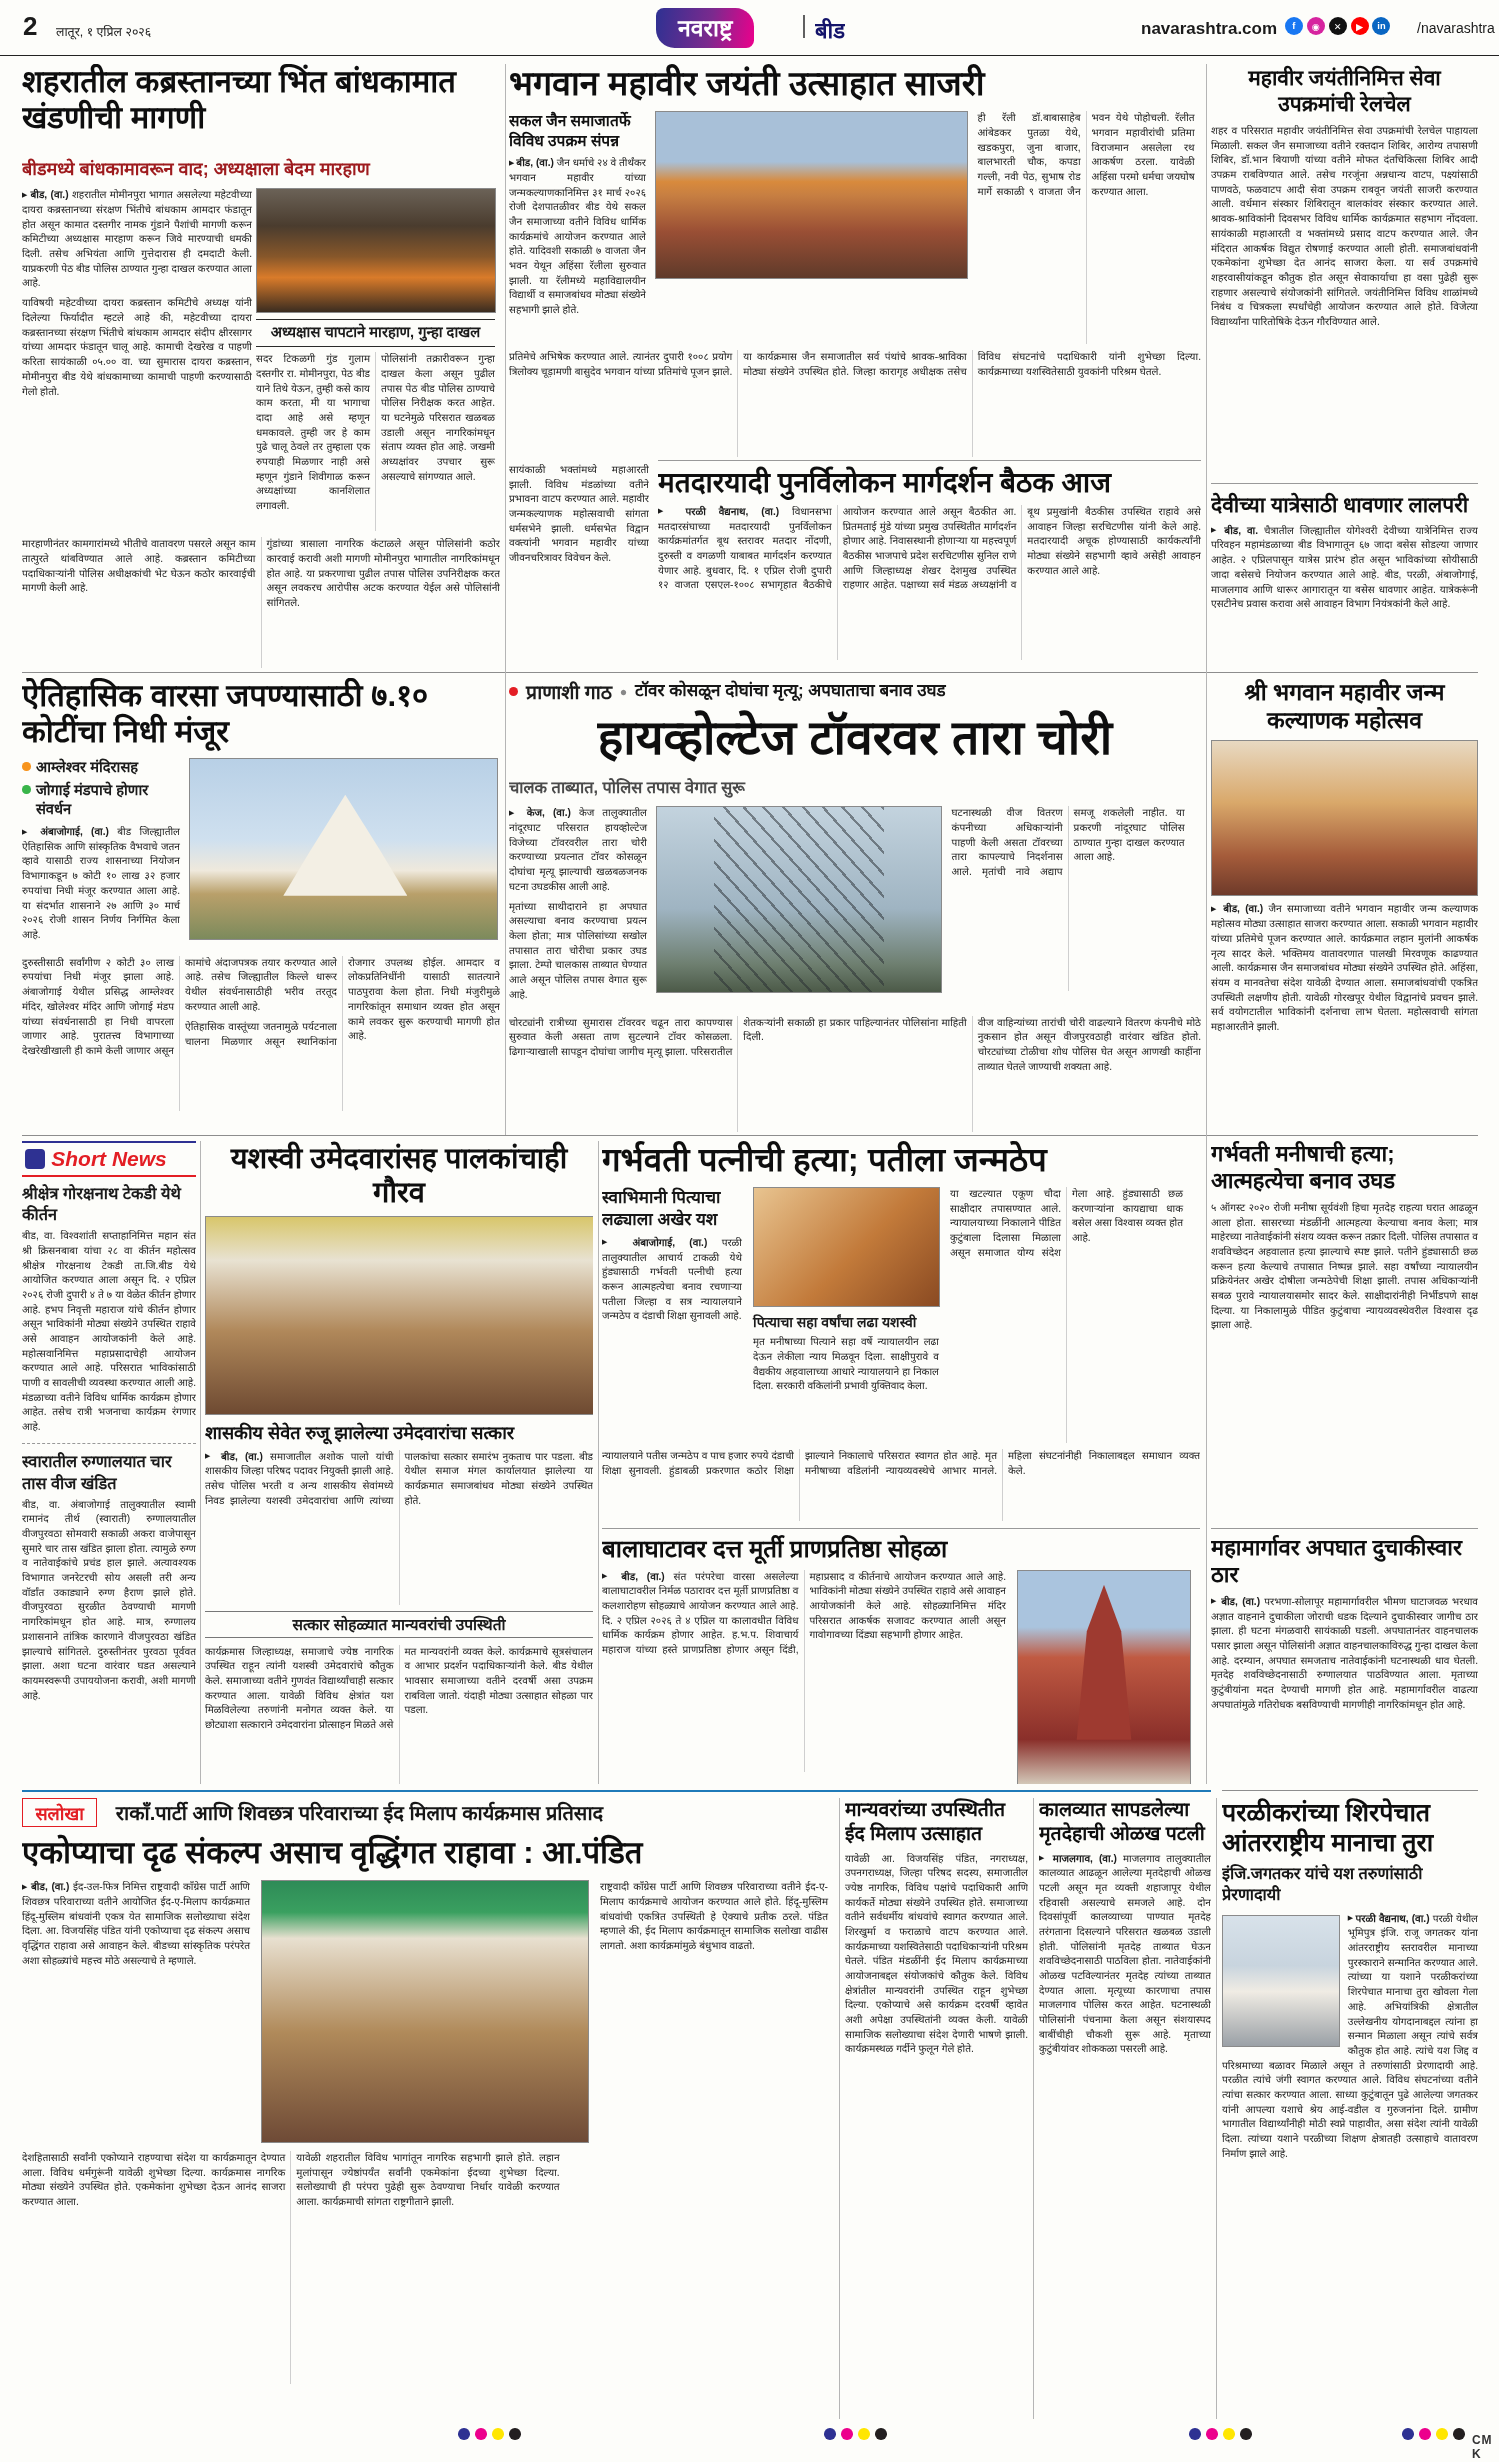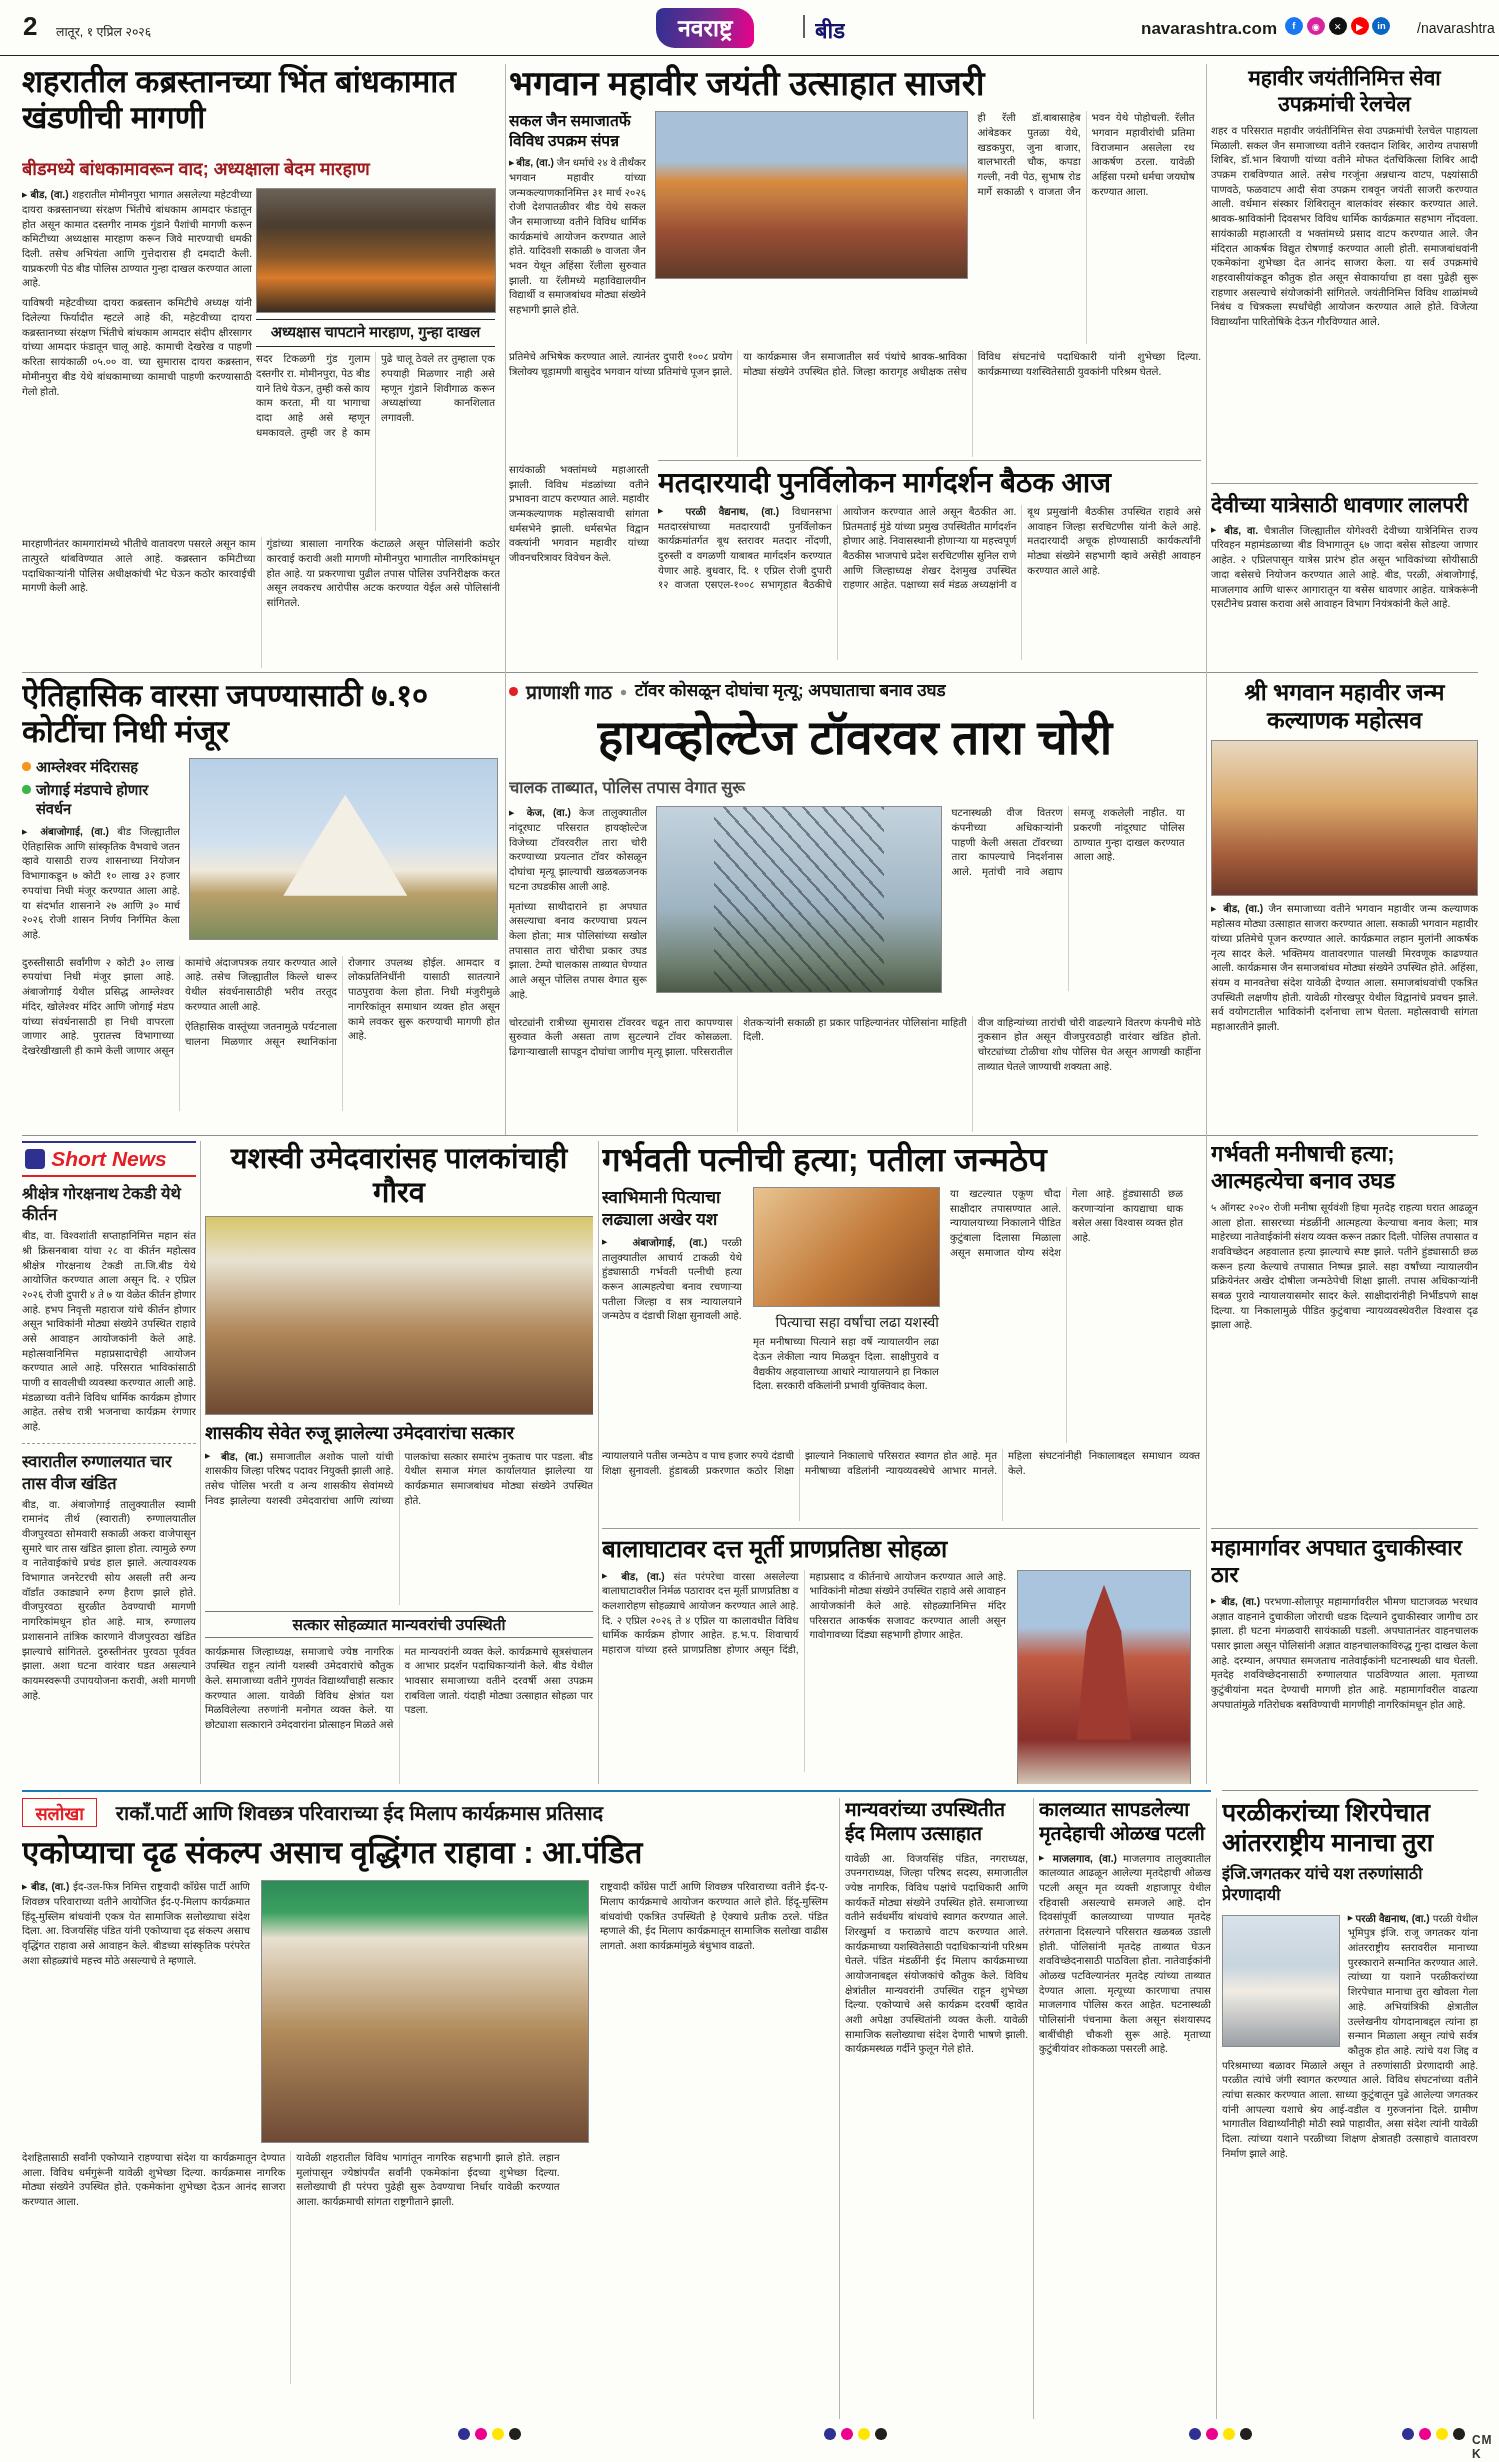--- a/index.html
+++ b/index.html
@@ -69,20 +69,21 @@
   <div style="display:flex;gap:4px;margin-top:7.8px;">
     <div class="body" style="width:230px;">
       <p><span class="byline">बीड, (वा.)</span> <span>शहरातील मोमीनपुरा भागात असलेल्या महेटवीच्या दायरा कब्रस्तानच्या संरक्षण भिंतीचे बांधकाम आमदार फंडातून होत असून कामात दस्तगीर नामक गुंडाने पैशांची मागणी करून कमिटीच्या अध्यक्षास मारहाण करून जिवे मारण्याची धमकी दिली. तसेच अभियंता आणि गुत्तेदारास ही दमदाटी केली. याप्रकरणी पेठ बीड पोलिस ठाण्यात गुन्हा दाखल करण्यात आला आहे.</span></p>
       <p>याविषयी महेटवीच्या दायरा कब्रस्तान कमिटीचे अध्यक्ष यांनी दिलेल्या फिर्यादीत म्हटले आहे की, महेटवीच्या दायरा कब्रस्तानच्या संरक्षण भिंतीचे बांधकाम आमदार संदीप क्षीरसागर यांच्या आमदार फंडातून चालू आहे. कामाची देखरेख व पाहणी करिता सायंकाळी ०५.०० वा. च्या सुमारास दायरा कब्रस्तान, मोमीनपुरा बीड येथे बांधकामाच्या कामाची पाहणी करण्यासाठी गेलो होतो.</p>
     </div>
     <div style="width:239px;">
       <div class="photo" style="width:238px;height:123px;background:linear-gradient(180deg,#6b6257 0%,#4a3c2e 30%,#87572a 55%,#d97b2a 72%,#3a2c20 100%);"></div>
       <div class="boxhead">अध्यक्षास चापटाने मारहाण, गुन्हा दाखल</div>
       <div class="body cols2" style="height:179px;">
         <p>सदर टिकळगी गुंड गुलाम दस्तगीर रा. मोमीनपुरा, पेठ बीड याने तिथे येऊन, तुम्ही कसे काय काम करता, मी या भागाचा दादा आहे असे म्हणून धमकावले. तुम्ही जर हे काम पुढे चालू ठेवले तर तुम्हाला एक रुपयाही मिळणार नाही असे म्हणून गुंडाने शिवीगाळ करून अध्यक्षांच्या कानशिलात लगावली.</p>
+        <p>पोलिसांनी तक्रारीवरून गुन्हा दाखल केला असून पुढील तपास पेठ बीड पोलिस ठाण्याचे पोलिस निरीक्षक करत आहेत. या घटनेमुळे परिसरात खळबळ उडाली असून नागरिकांमधून संताप व्यक्त होत आहे. जखमी अध्यक्षांवर उपचार सुरू असल्याचे सांगण्यात आले.</p>
       </div>
     </div>
   </div>
   <div class="body cols2" style="margin-top:6.2px;height:147px;">
     <p>मारहाणीनंतर कामगारांमध्ये भीतीचे वातावरण पसरले असून काम तात्पुरते थांबविण्यात आले आहे. कब्रस्तान कमिटीच्या पदाधिकाऱ्यांनी पोलिस अधीक्षकांची भेट घेऊन कठोर कारवाईची मागणी केली आहे.</p>
     <p>गुंडांच्या त्रासाला नागरिक कंटाळले असून पोलिसांनी कठोर कारवाई करावी अशी मागणी मोमीनपुरा भागातील नागरिकांमधून होत आहे. या प्रकरणाचा पुढील तपास पोलिस उपनिरीक्षक करत असून लवकरच आरोपीस अटक करण्यात येईल असे पोलिसांनी सांगितले.</p>
   </div>
 </section>
 
 <section class="abs" style="left:509px;top:64px;width:692px;height:393px;">
@@ -225,21 +226,21 @@
   <h1 class="h-xl" style="font-size:33px;">गर्भवती पत्नीची हत्या; पतीला जन्मठेप</h1>
   <div style="display:flex;gap:11px;margin-top:7.8px;">
     <div style="width:140px;">
       <h3 class="kicker" style="margin-bottom:4.7px;">स्वाभिमानी पित्याचा लढ्याला अखेर यश</h3>
       <div class="body">
         <p><span class="byline">अंबाजोगाई, (वा.)</span> <span>परळी तालुक्यातील आचार्य टाकळी येथे हुंड्यासाठी गर्भवती पत्नीची हत्या करून आत्महत्येचा बनाव रचणाऱ्या पतीला जिल्हा व सत्र न्यायालयाने जन्मठेप व दंडाची शिक्षा सुनावली आहे.</span></p>
       </div>
     </div>
     <div style="width:186px;flex:0 0 auto;">
       <div class="photo" style="width:185px;height:118px;background:linear-gradient(135deg,#e8c490 0%,#c27a3a 55%,#8a4a22 100%);"></div>
-      <h3 style="font-size:14px;font-weight:normal;text-align:right;margin:5.4px 0 3.9px;">पित्याचा सहा वर्षांचा लढा यशस्वी</h3>
+      <h3 style="font-size:14px;font-weight:bold;text-align:left;margin:5.4px 0 3.9px;">पित्याचा सहा वर्षांचा लढा यशस्वी</h3>
       <div class="body">मृत मनीषाच्या पित्याने सहा वर्षे न्यायालयीन लढा देऊन लेकीला न्याय मिळवून दिला. साक्षीपुरावे व वैद्यकीय अहवालाच्या आधारे न्यायालयाने हा निकाल दिला. सरकारी वकिलांनी प्रभावी युक्तिवाद केला.</div>
     </div>
     <div class="body cols2" style="width:233px;height:256px;">
       <p>या खटल्यात एकूण चौदा साक्षीदार तपासण्यात आले. न्यायालयाच्या निकालाने पीडित कुटुंबाला दिलासा मिळाला असून समाजात योग्य संदेश गेला आहे. हुंड्यासाठी छळ करणाऱ्यांना कायद्याचा धाक बसेल असा विश्वास व्यक्त होत आहे.</p>
     </div>
   </div>
   <div class="body cols3" style="margin-top:6.2px;height:85px;">
     <p>न्यायालयाने पतीस जन्मठेप व पाच हजार रुपये दंडाची शिक्षा सुनावली. हुंडाबळी प्रकरणात कठोर शिक्षा झाल्याने निकालाचे परिसरात स्वागत होत आहे. मृत मनीषाच्या वडिलांनी न्यायव्यवस्थेचे आभार मानले. महिला संघटनांनीही निकालाबद्दल समाधान व्यक्त केले.</p>
   </div>
 </section>

